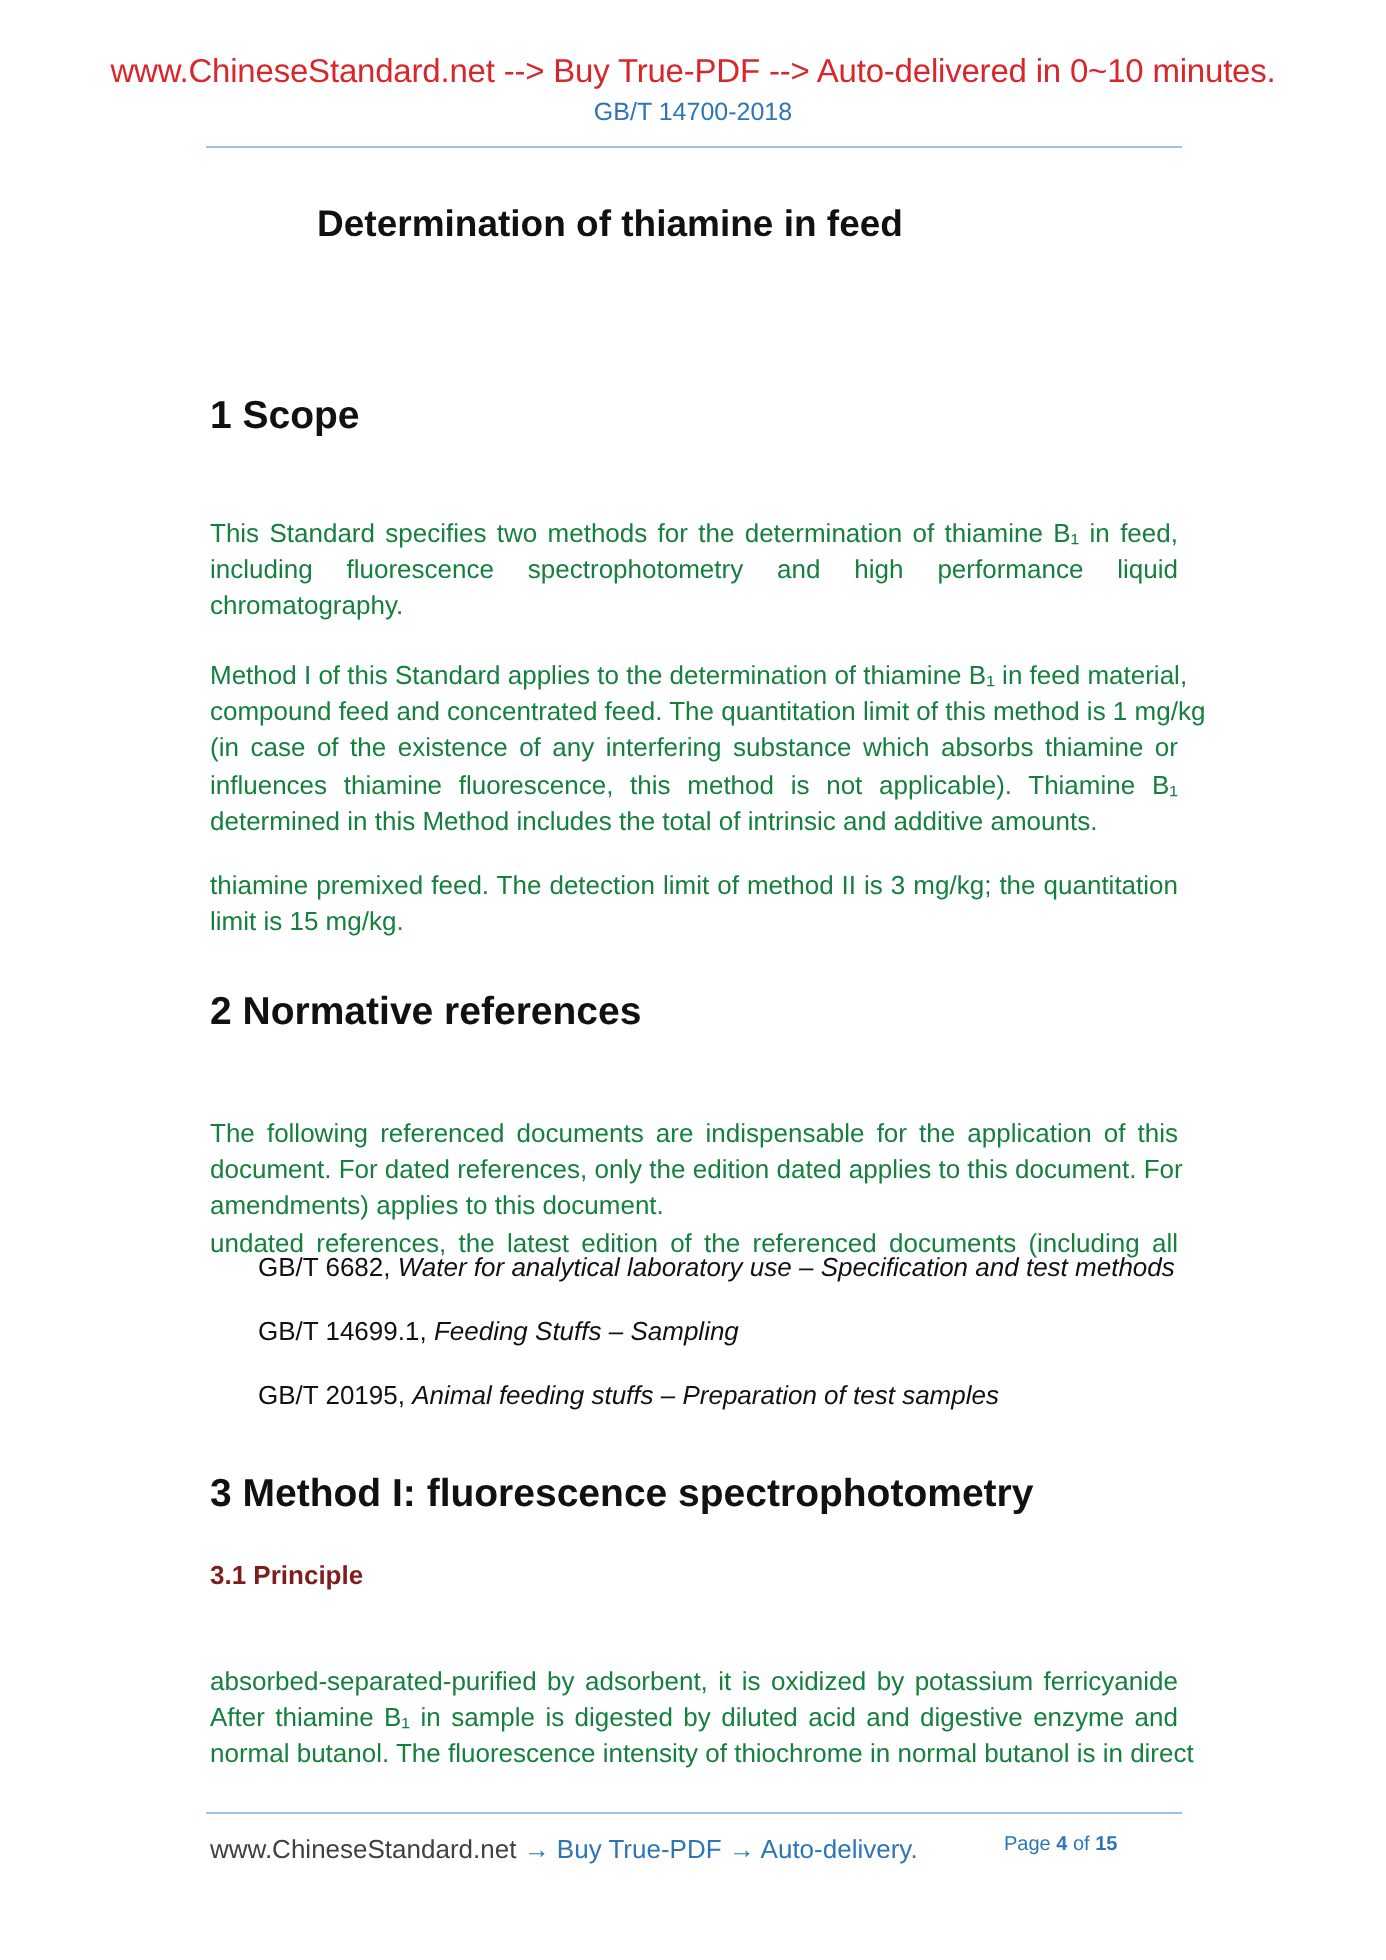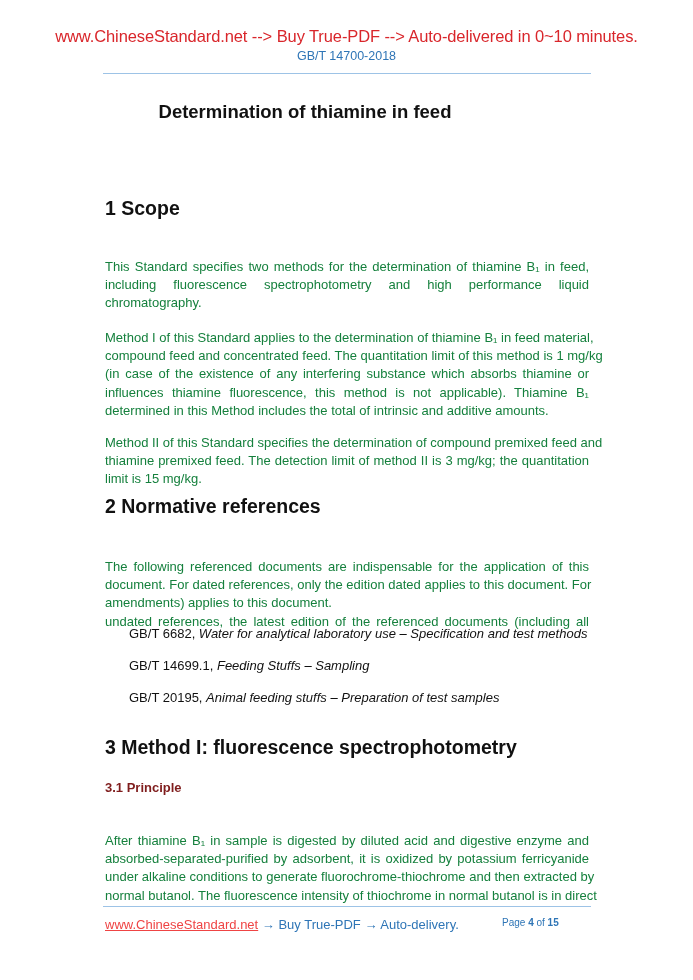--- a/index.html
+++ b/index.html
@@ -101,22 +101,21 @@
       background: #9dc3e6;
     }
     .footer-left {
       position: absolute;
       top: 917px;
       left: 105px;
       font-size: 13px;
       color: #2e75b6;
     }
     .footer-left a {
-      color: #ef4444;
-      text-decoration: underline;
+      color: #404040;
     }
     .footer-right {
       position: absolute;
       top: 917px;
       left: 502px;
       font-size: 10px;
       color: #2e75b6;
     }
     .footer-right b { font-weight: bold; }
   </style>
@@ -141,21 +140,20 @@
 
   <div class="para" style="top:309px;">
     <span class="line">Method I of this Standard applies to the determination of thiamine B₁ in feed material,</span>
     <span class="line">compound feed and concentrated feed. The quantitation limit of this method is 1 mg/kg</span>
     <span class="line">(in case of the existence of any interfering substance which absorbs thiamine or</span>
     <span class="line">influences thiamine fluorescence, this method is not applicable). Thiamine B₁</span>
     <span class="line last">determined in this Method includes the total of intrinsic and additive amounts.</span>
   </div>
 
   <div class="para" style="top:414px;">
-    <span class="line">Method II of this Standard specifies the determination of compound premixed feed and</span>
     <span class="line">thiamine premixed feed. The detection limit of method II is 3 mg/kg; the quantitation</span>
     <span class="line last">limit is 15 mg/kg.</span>
   </div>
 
   <div class="h1" style="top:495px;">2 Normative references</div>
 
   <div class="para" style="top:538px;">
     <span class="line">The following referenced documents are indispensable for the application of this</span>
     <span class="line">document. For dated references, only the edition dated applies to this document. For</span>
     <span class="line last">amendments) applies to this document.</span>
@@ -170,23 +168,22 @@
   </div>
   <div class="ref" style="top:690px;">
     <span>GB/T 20195, </span><i>Animal feeding stuffs – Preparation of test samples</i>
   </div>
 
   <div class="h1" style="top:736px;">3 Method I: fluorescence spectrophotometry</div>
 
   <div class="h2" style="top:780px;">3.1 Principle</div>
 
   <div class="para" style="top:812px;">
+    <span class="line">absorbed-separated-purified by adsorbent, it is oxidized by potassium ferricyanide</span>
     <span class="line">After thiamine B₁ in sample is digested by diluted acid and digestive enzyme and</span>
-    <span class="line">absorbed-separated-purified by adsorbent, it is oxidized by potassium ferricyanide</span>
-    <span class="line">under alkaline conditions to generate fluorochrome-thiochrome and then extracted by</span>
     <span class="line">normal butanol. The fluorescence intensity of thiochrome in normal butanol is in direct</span>
   </div>
 
   <div class="footer-rule"></div>
   <div class="footer-left">
     <a>www.ChineseStandard.net</a><span> → Buy True-PDF → Auto-delivery.</span>
   </div>
   <div class="footer-right">
     <span>Page </span><b>4</b><span> of </span><b>15</b>
   </div>

